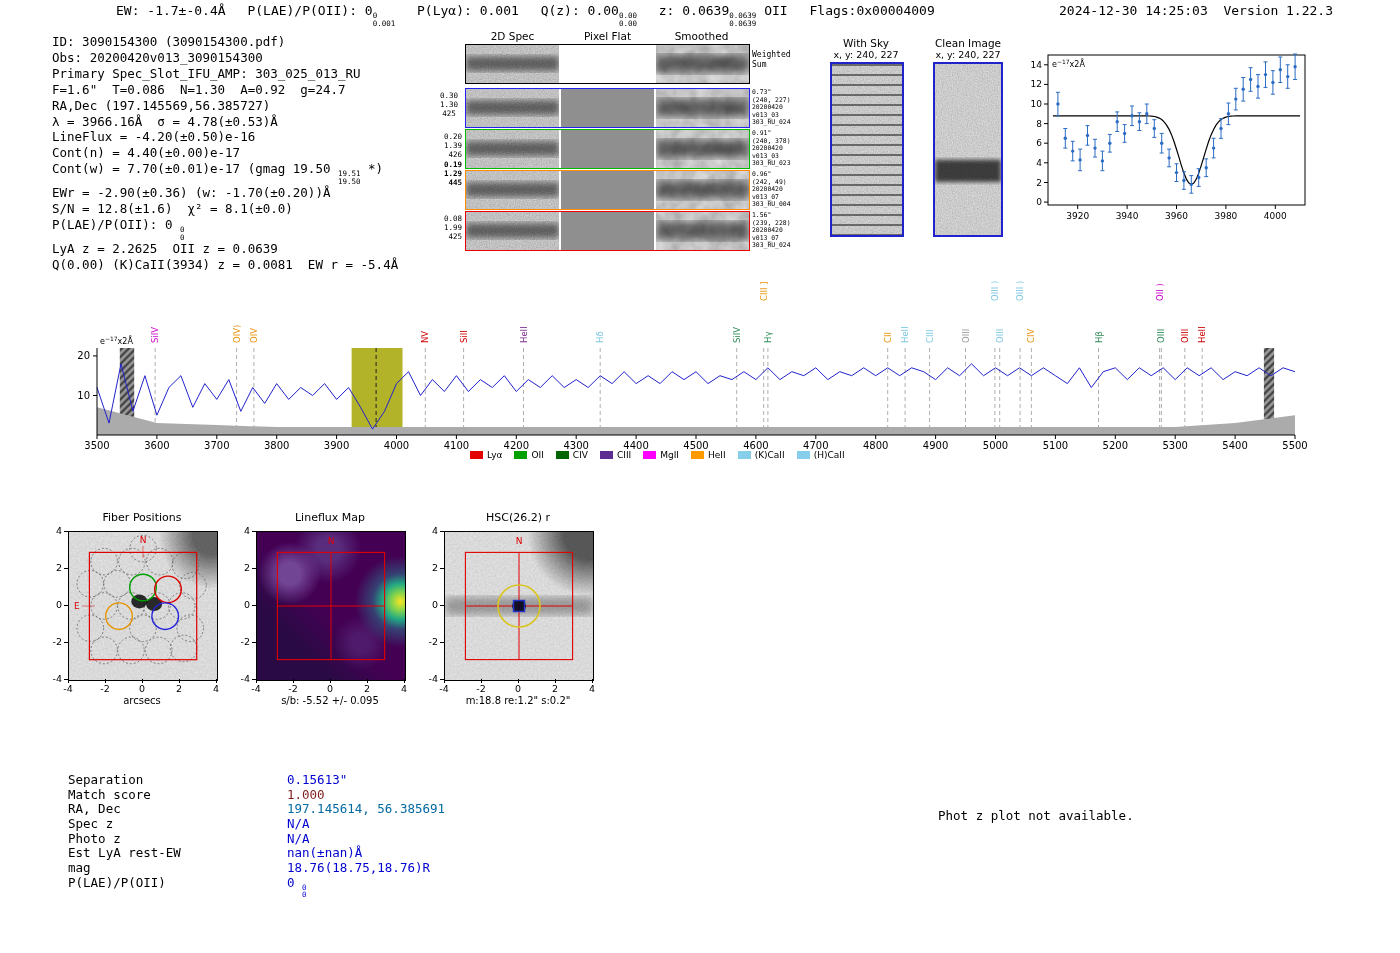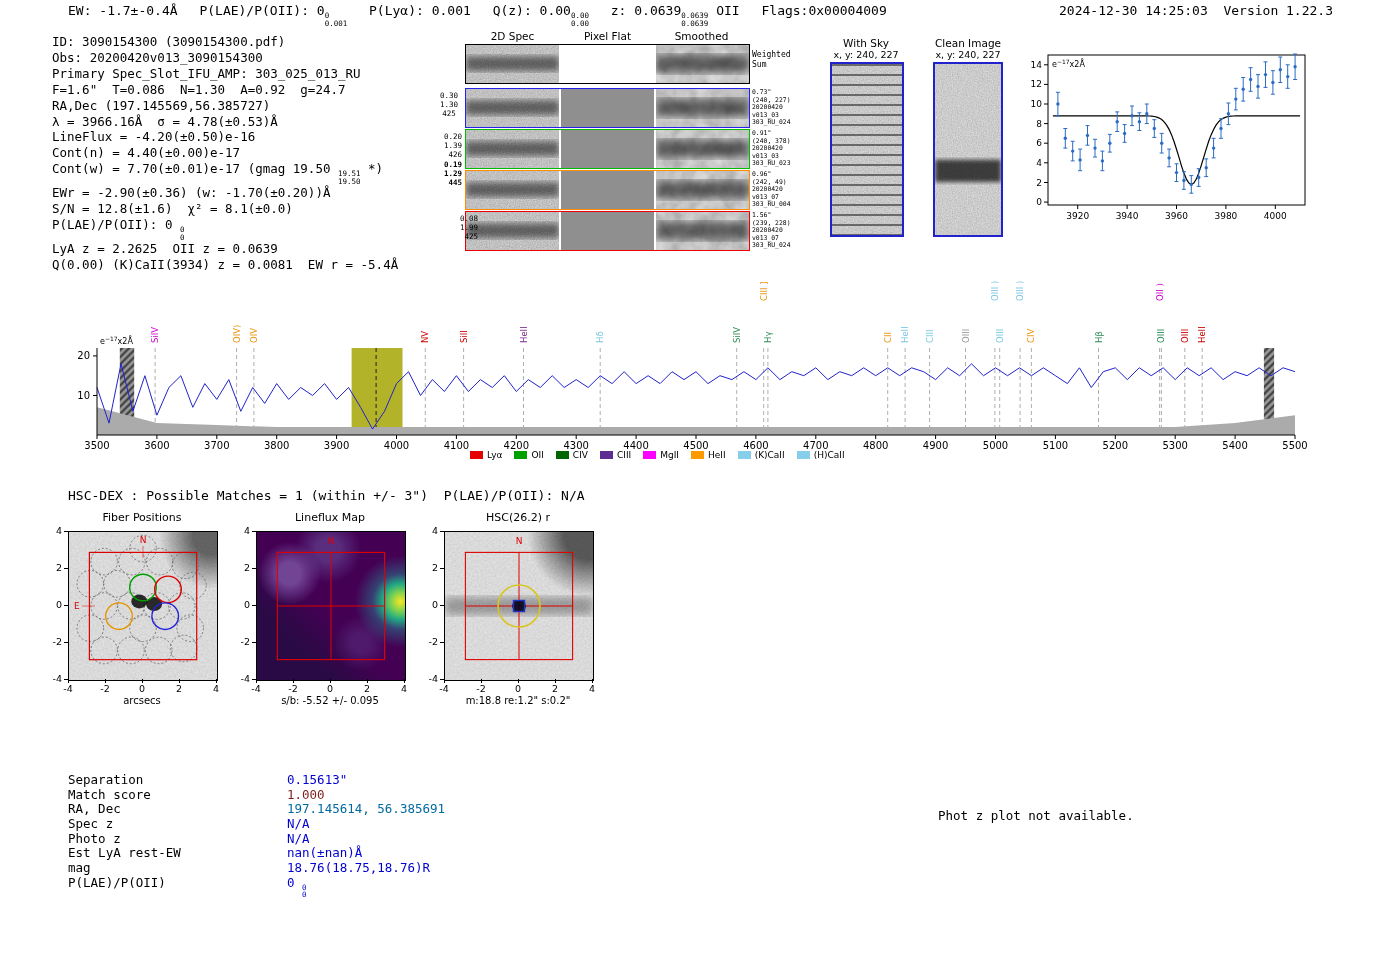--- a/index.html
+++ b/index.html
@@ -1,21 +1,21 @@
 <!DOCTYPE html>
 <html><head>
 <meta charset="utf-8">
 <style>
   html,body{margin:0;padding:0;background:#fff;}
   #root{position:relative;width:1400px;height:953px;background:#fff;color:#000;overflow:hidden;
         font-family:"DejaVu Sans Mono",monospace;}
   .abs{position:absolute;}
   .sans{font-family:"DejaVu Sans",sans-serif;}
   .fr{display:inline-flex;flex-direction:column;font-size:7.5px;line-height:7.5px;vertical-align:-3px;text-align:left;}
-  .hdr{top:3px;font-size:13px;white-space:nowrap;}
+  .hdr{top:3px;font-size:13px;white-space:nowrap;margin-left:48px;}
   .hdr span.seg{margin-right:14px;}
   #info-block{left:52px;top:34px;font-size:12.5px;line-height:15.9px;white-space:pre;}
   .colhdr{top:30px;font-size:10.5px;text-align:center;}
   .spec2d-row{position:absolute;left:465px;width:283px;height:38px;display:flex;gap:2px;background:#fff;box-sizing:content-box;}
   .cell{position:relative;flex:1;overflow:hidden;background:#bbb;}
   .leftnum{position:absolute;width:26px;text-align:right;font-size:7.5px;line-height:9px;}
   .rightann{position:absolute;left:752px;font-size:6.4px;line-height:7.6px;white-space:nowrap;}
   .paneltitle{font-size:10.5px;text-align:center;}
   .panelsub{font-size:9.5px;text-align:center;}
   .bluebox{position:absolute;border:2px solid #2222cc;overflow:hidden;background:#999;}
@@ -316,21 +316,21 @@
         </feComponentTransfer>
       </filter>
       <filter id="blnf10">
                 <feGaussianBlur stdDeviation="4"></feGaussianBlur>
               </filter>
     </defs>
     <rect width="100%" height="100%" filter="url(#nf10)"></rect>
             <rect x="0" y="26%" width="100%" height="46%" fill="#000" opacity="0.55" filter="url(#blnf10)"></rect>
           </svg></div>
       </div>
-      <div class="leftnum" style="left: 436px; top: 214px; margin-left: 16px;">
+      <div class="leftnum" style="left: 436px; top: 214px;">
         <div>0.08</div>
         <div>1.99</div>
         <div>425</div>
       </div>
       <div class="rightann" style="top: 212px;">
         <div>1.56"</div>
         <div>(239, 228)</div>
         <div>20200420</div>
         <div>v013_07</div>
         <div>303_RU_024</div>
@@ -659,21 +659,20 @@
       <span class="lg-item"><span class="sw" style="background:#e50000"></span>Lyα</span>
       <span class="lg-item"><span class="sw" style="background:#00a000"></span>OII</span>
       <span class="lg-item"><span class="sw" style="background:#006400"></span>CIV</span>
       <span class="lg-item"><span class="sw" style="background:#5c2d91"></span>CIII</span>
       <span class="lg-item"><span class="sw" style="background:#ff00ff"></span>MgII</span>
       <span class="lg-item"><span class="sw" style="background:#ff9900"></span>HeII</span>
       <span class="lg-item"><span class="sw" style="background:#87ceeb"></span>(K)CaII</span>
       <span class="lg-item"><span class="sw" style="background:#87ceeb"></span>(H)CaII</span>
     </div>
 
-  <div id="hscdex-line" class="abs">HSC-DEX : Possible Matches = 1 (within +/- 3")  P(LAE)/P(OII): N/A</div>
 
   <div class="ctitle" style="left:68px;">Fiber Positions</div>
   <div class="ctitle" style="left:256px;">Lineflux Map</div>
   <div class="ctitle" style="left:444px;">HSC(26.2) r</div>
 
   <div class="cutout" style="left:68px;top:531px;" id="panel-fiber">
     <div class="noise">
         <svg width="100%" height="100%" preserveAspectRatio="none">
     <defs>
       <filter id="nf13" x="0" y="0" width="100%" height="100%">

